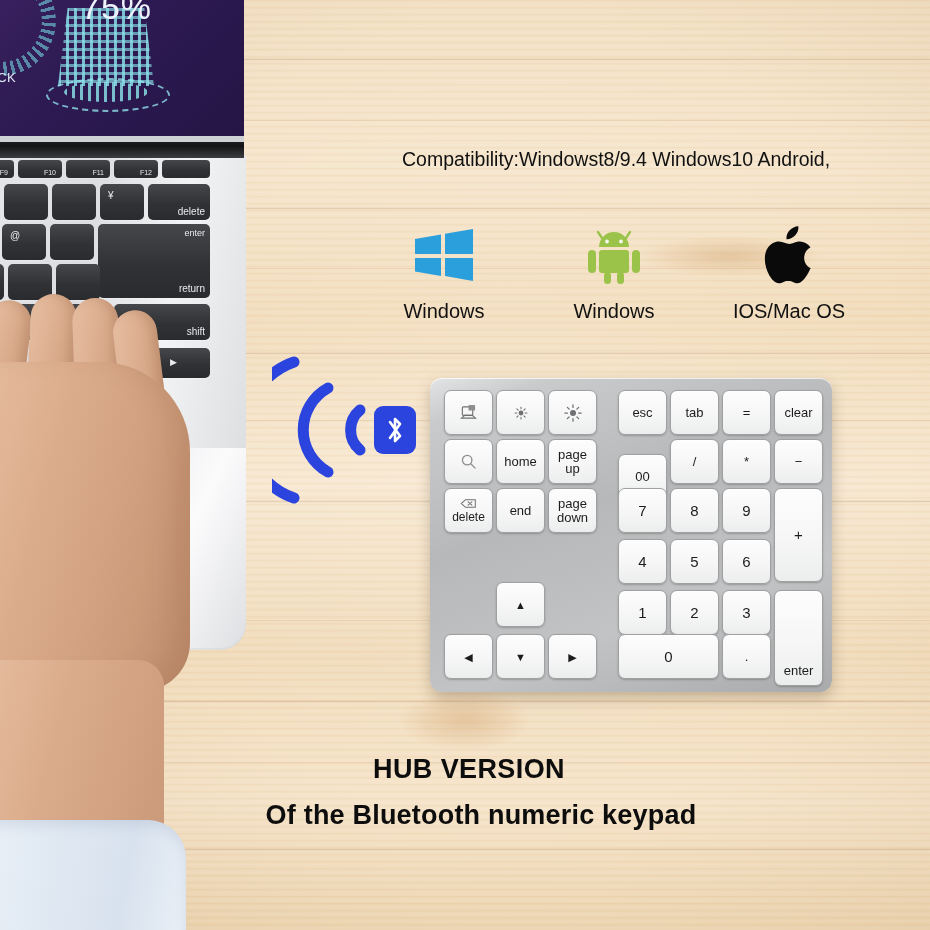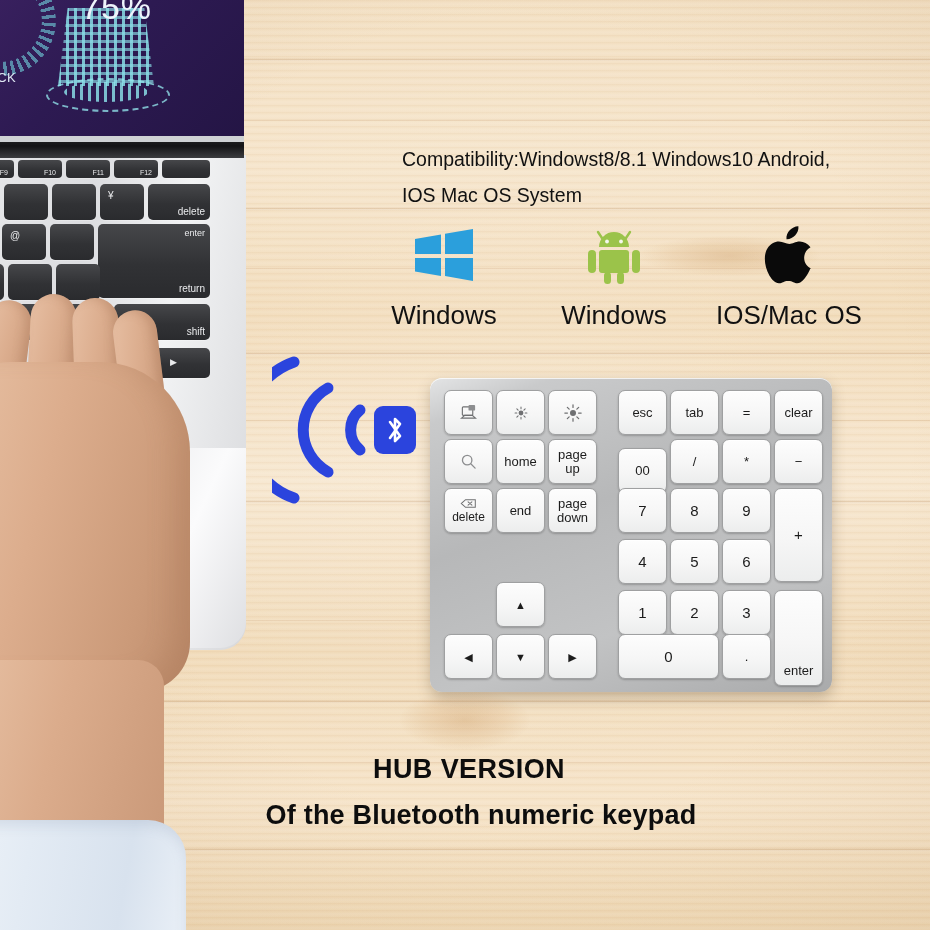--- a/index.html
+++ b/index.html
@@ -95,21 +95,21 @@
 
   
   .headline{position:absolute;left:0;top:88px;width:930px;text-align:center;
     font-size:30px;font-weight:bold;color:#0d0d0d;letter-spacing:.2px;}
   .sub{position:absolute;left:402px;top:141px;width:500px;
     font-size:19.5px;color:#111;line-height:36px;}
 
   
   .os{position:absolute;width:160px;text-align:center;}
   .os .glyph{height:66px;display:flex;align-items:center;justify-content:center;}
-  .os .cap{margin-top:12px;font-size:26px;color:#111;}
+  .os .cap{margin-top:12px;font-size:20px;color:#111;}
 
   
   .bt-badge{position:absolute;left:374px;top:406px;width:42px;height:48px;border-radius:9px;
     background:#2b44dd;display:flex;align-items:center;justify-content:center;}
 
   
   .keypad{position:absolute;left:430px;top:378px;width:402px;height:314px;
     border-radius:12px;
     background:linear-gradient(160deg,#e3e4e5 0%,#c9cacb 10%,#b7b8b9 40%,#c2c3c4 70%,#a9aaab 100%);
     box-shadow:0 6px 14px rgba(90,70,45,.30), inset 0 1px 0 rgba(255,255,255,.75);}
@@ -225,22 +225,21 @@
     <div class="finger" style="left:42px;top:0px;width:44px;height:130px;transform:rotate(7deg)"></div>
     <div class="finger" style="left:88px;top:-6px;width:46px;height:146px;transform:rotate(3deg)"></div>
     <div class="finger" style="left:134px;top:-2px;width:46px;height:142px;transform:rotate(-2deg)"></div>
     <div class="finger" style="left:178px;top:10px;width:44px;height:126px;transform:rotate(-7deg)"></div>
     <div class="palm"></div>
     <div class="wrist"></div>
     <div class="cuff"></div>
   </div>
 
   <div class="sub">
-    <div>Compatibility:Windowst8/8.1 Windows10 Android,</div>
-    <div>IOS Mac OS System</div>
+    <div>Compatibility:Windowst8/9.4 Windows10 Android,</div>
   </div>
 
   <div class="os" style="left:364px;top:222px">
     <div class="glyph">
       <svg width="62" height="56" viewBox="0 0 62 56" aria-hidden="true">
         <polygon points="2,12 28,7.5 28,27 2,27" fill="#2b9fdc"></polygon>
         <polygon points="32,6.8 60,2 60,27 32,27" fill="#2b9fdc"></polygon>
         <polygon points="2,31 28,31 28,49 2,44.5" fill="#2b9fdc"></polygon>
         <polygon points="32,31 60,31 60,54 32,49" fill="#2b9fdc"></polygon>
       </svg>
@@ -342,21 +341,21 @@
     <div class="key" style="left:66px;top:204px;width:47px;height:43px;font-size:11px">▲</div>
     <div class="key" style="left:14px;top:256px;width:47px;height:43px;font-size:11px">◀</div>
     <div class="key" style="left:66px;top:256px;width:47px;height:43px;font-size:11px">▼</div>
     <div class="key" style="left:118px;top:256px;width:47px;height:43px;font-size:11px">▶</div>
 
     <div class="key" style="left:188px;top:12px;width:47px;height:43px">esc</div>
     <div class="key" style="left:240px;top:12px;width:47px;height:43px">tab</div>
     <div class="key" style="left:292px;top:12px;width:47px;height:43px">=</div>
     <div class="key" style="left:344px;top:12px;width:47px;height:43px">clear</div>
 
-    <div class="key" style="left:188px;top:70px;width:47px;height:43px">00</div>
+    <div class="key" style="left:188px;top:76px;width:47px;height:43px">00</div>
     <div class="key" style="left:240px;top:61px;width:47px;height:43px">/</div>
     <div class="key" style="left:292px;top:61px;width:47px;height:43px">*</div>
     <div class="key" style="left:344px;top:61px;width:47px;height:43px">−</div>
 
     <div class="key big" style="left:188px;top:110px;width:47px;height:43px">7</div>
     <div class="key big" style="left:240px;top:110px;width:47px;height:43px">8</div>
     <div class="key big" style="left:292px;top:110px;width:47px;height:43px">9</div>
     <div class="key big" style="left:344px;top:110px;width:47px;height:92px">+</div>
 
     <div class="key big" style="left:188px;top:161px;width:47px;height:43px">4</div>

